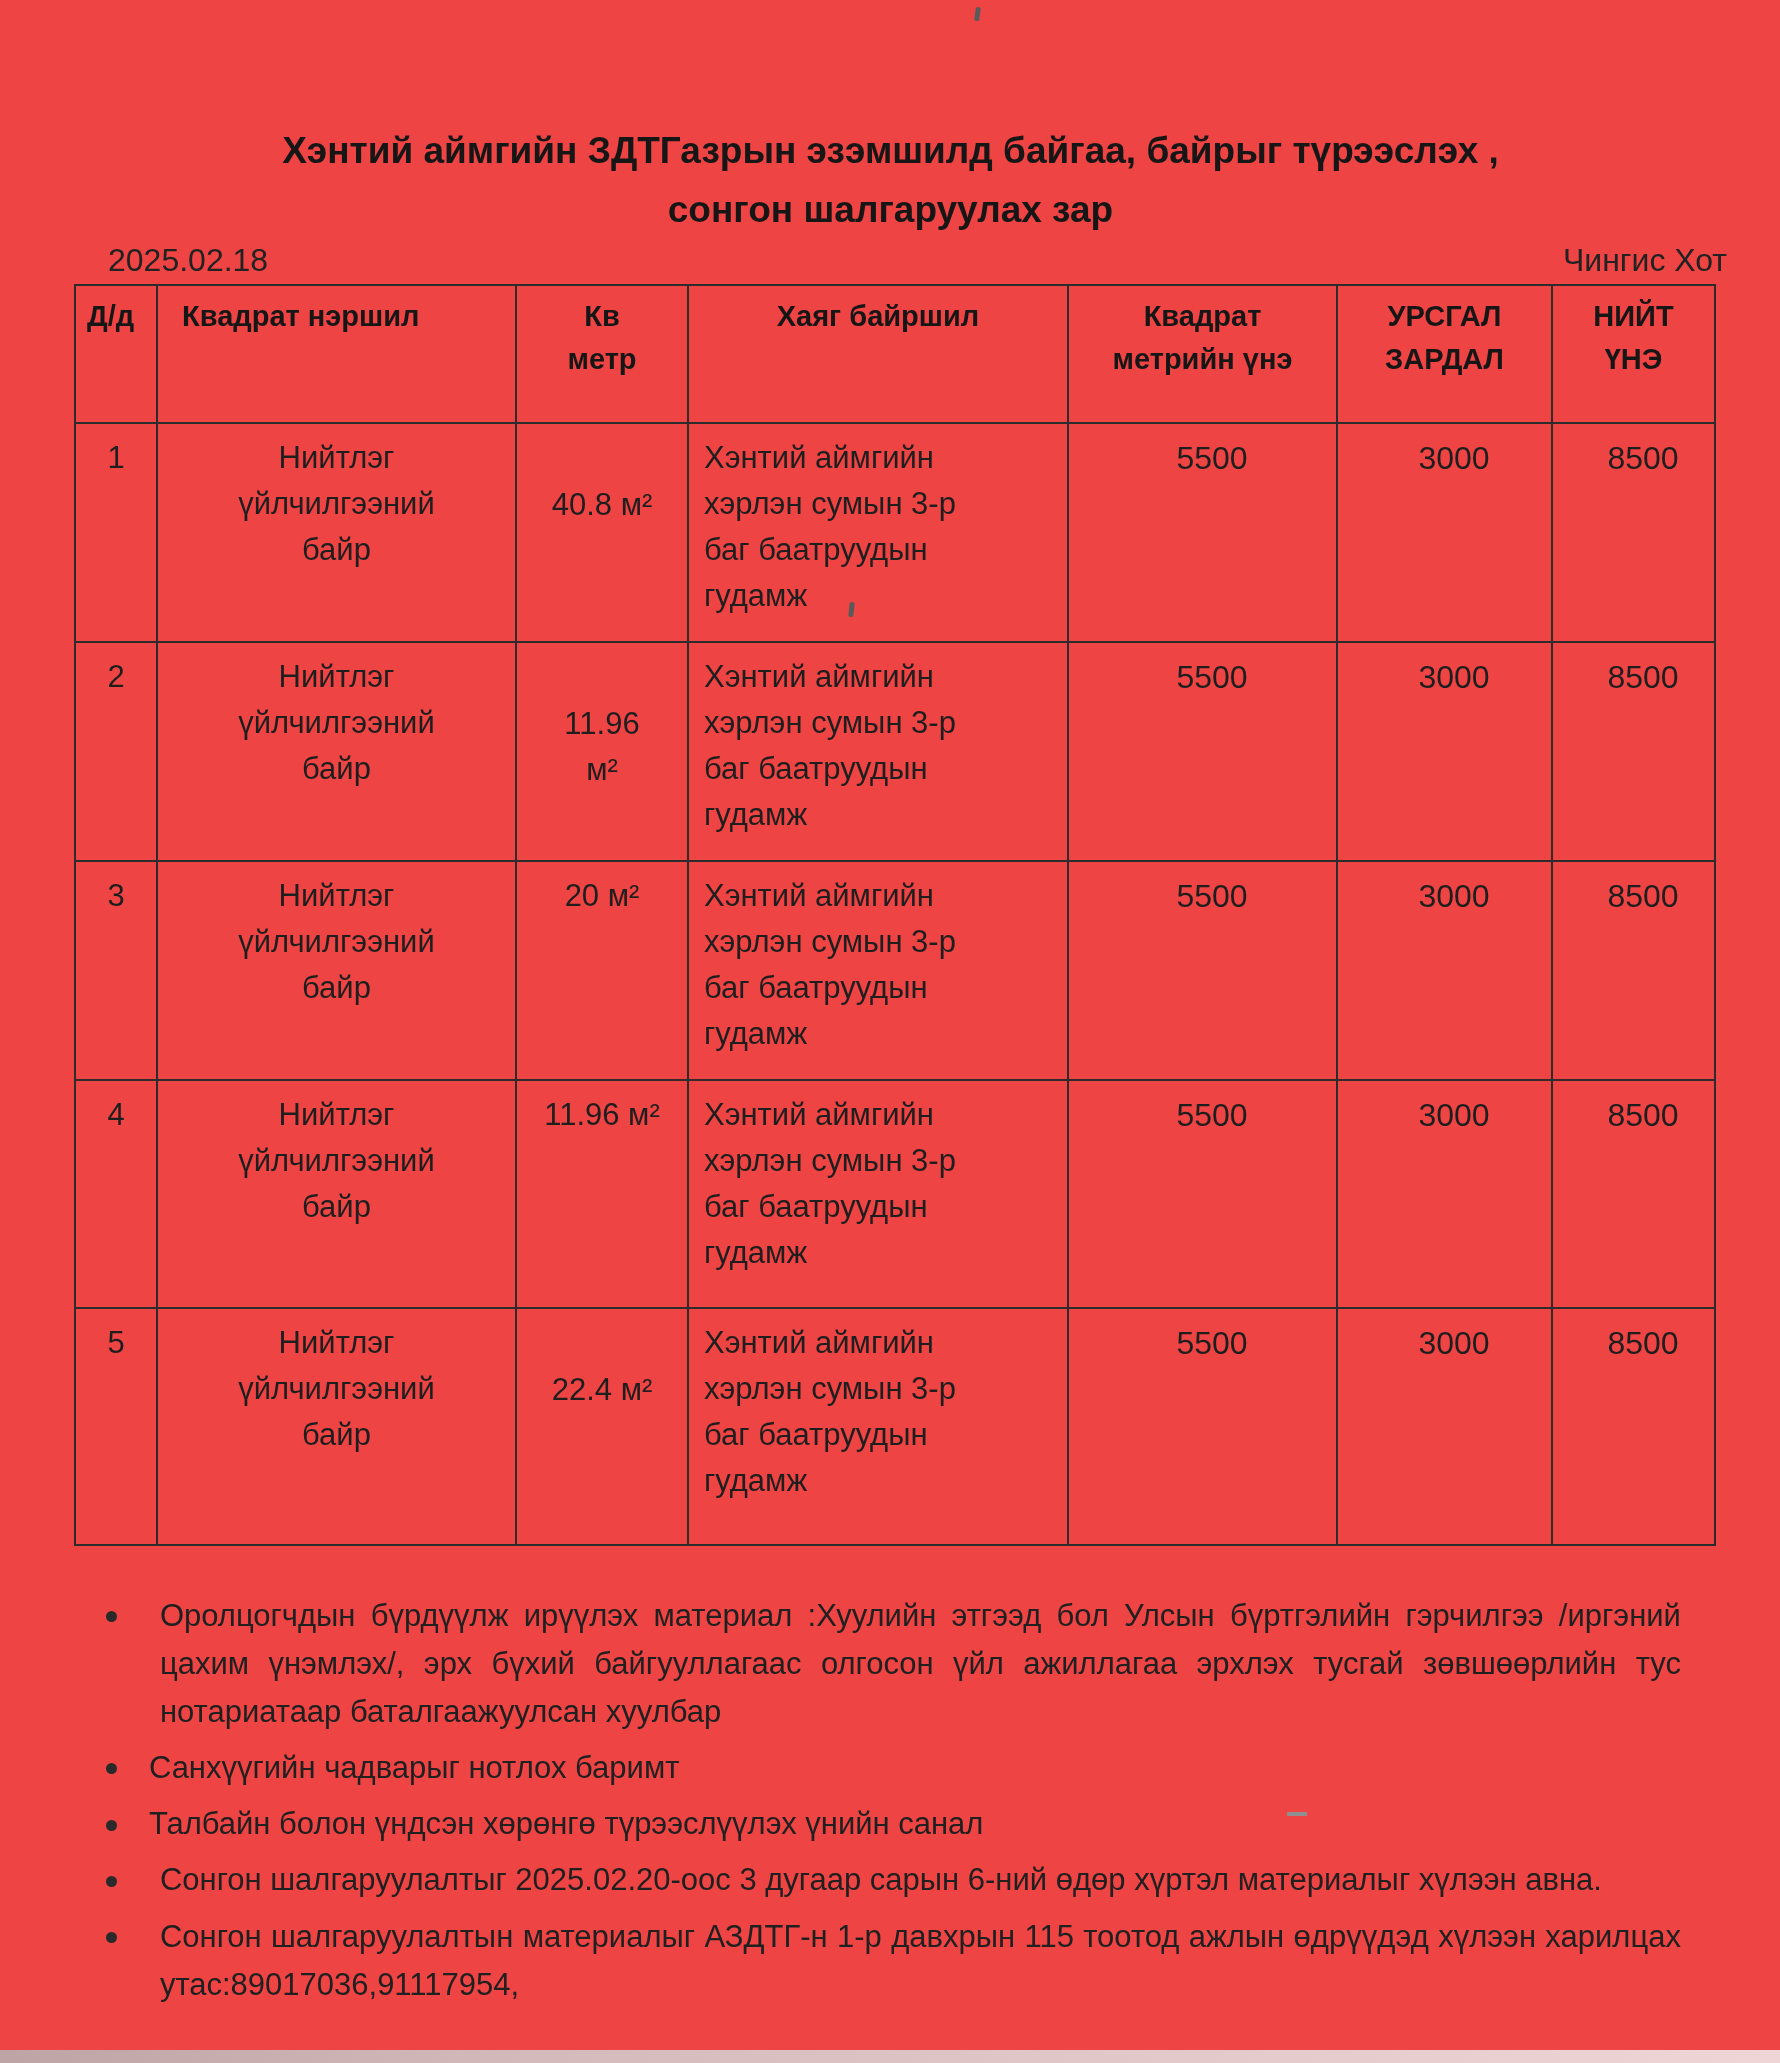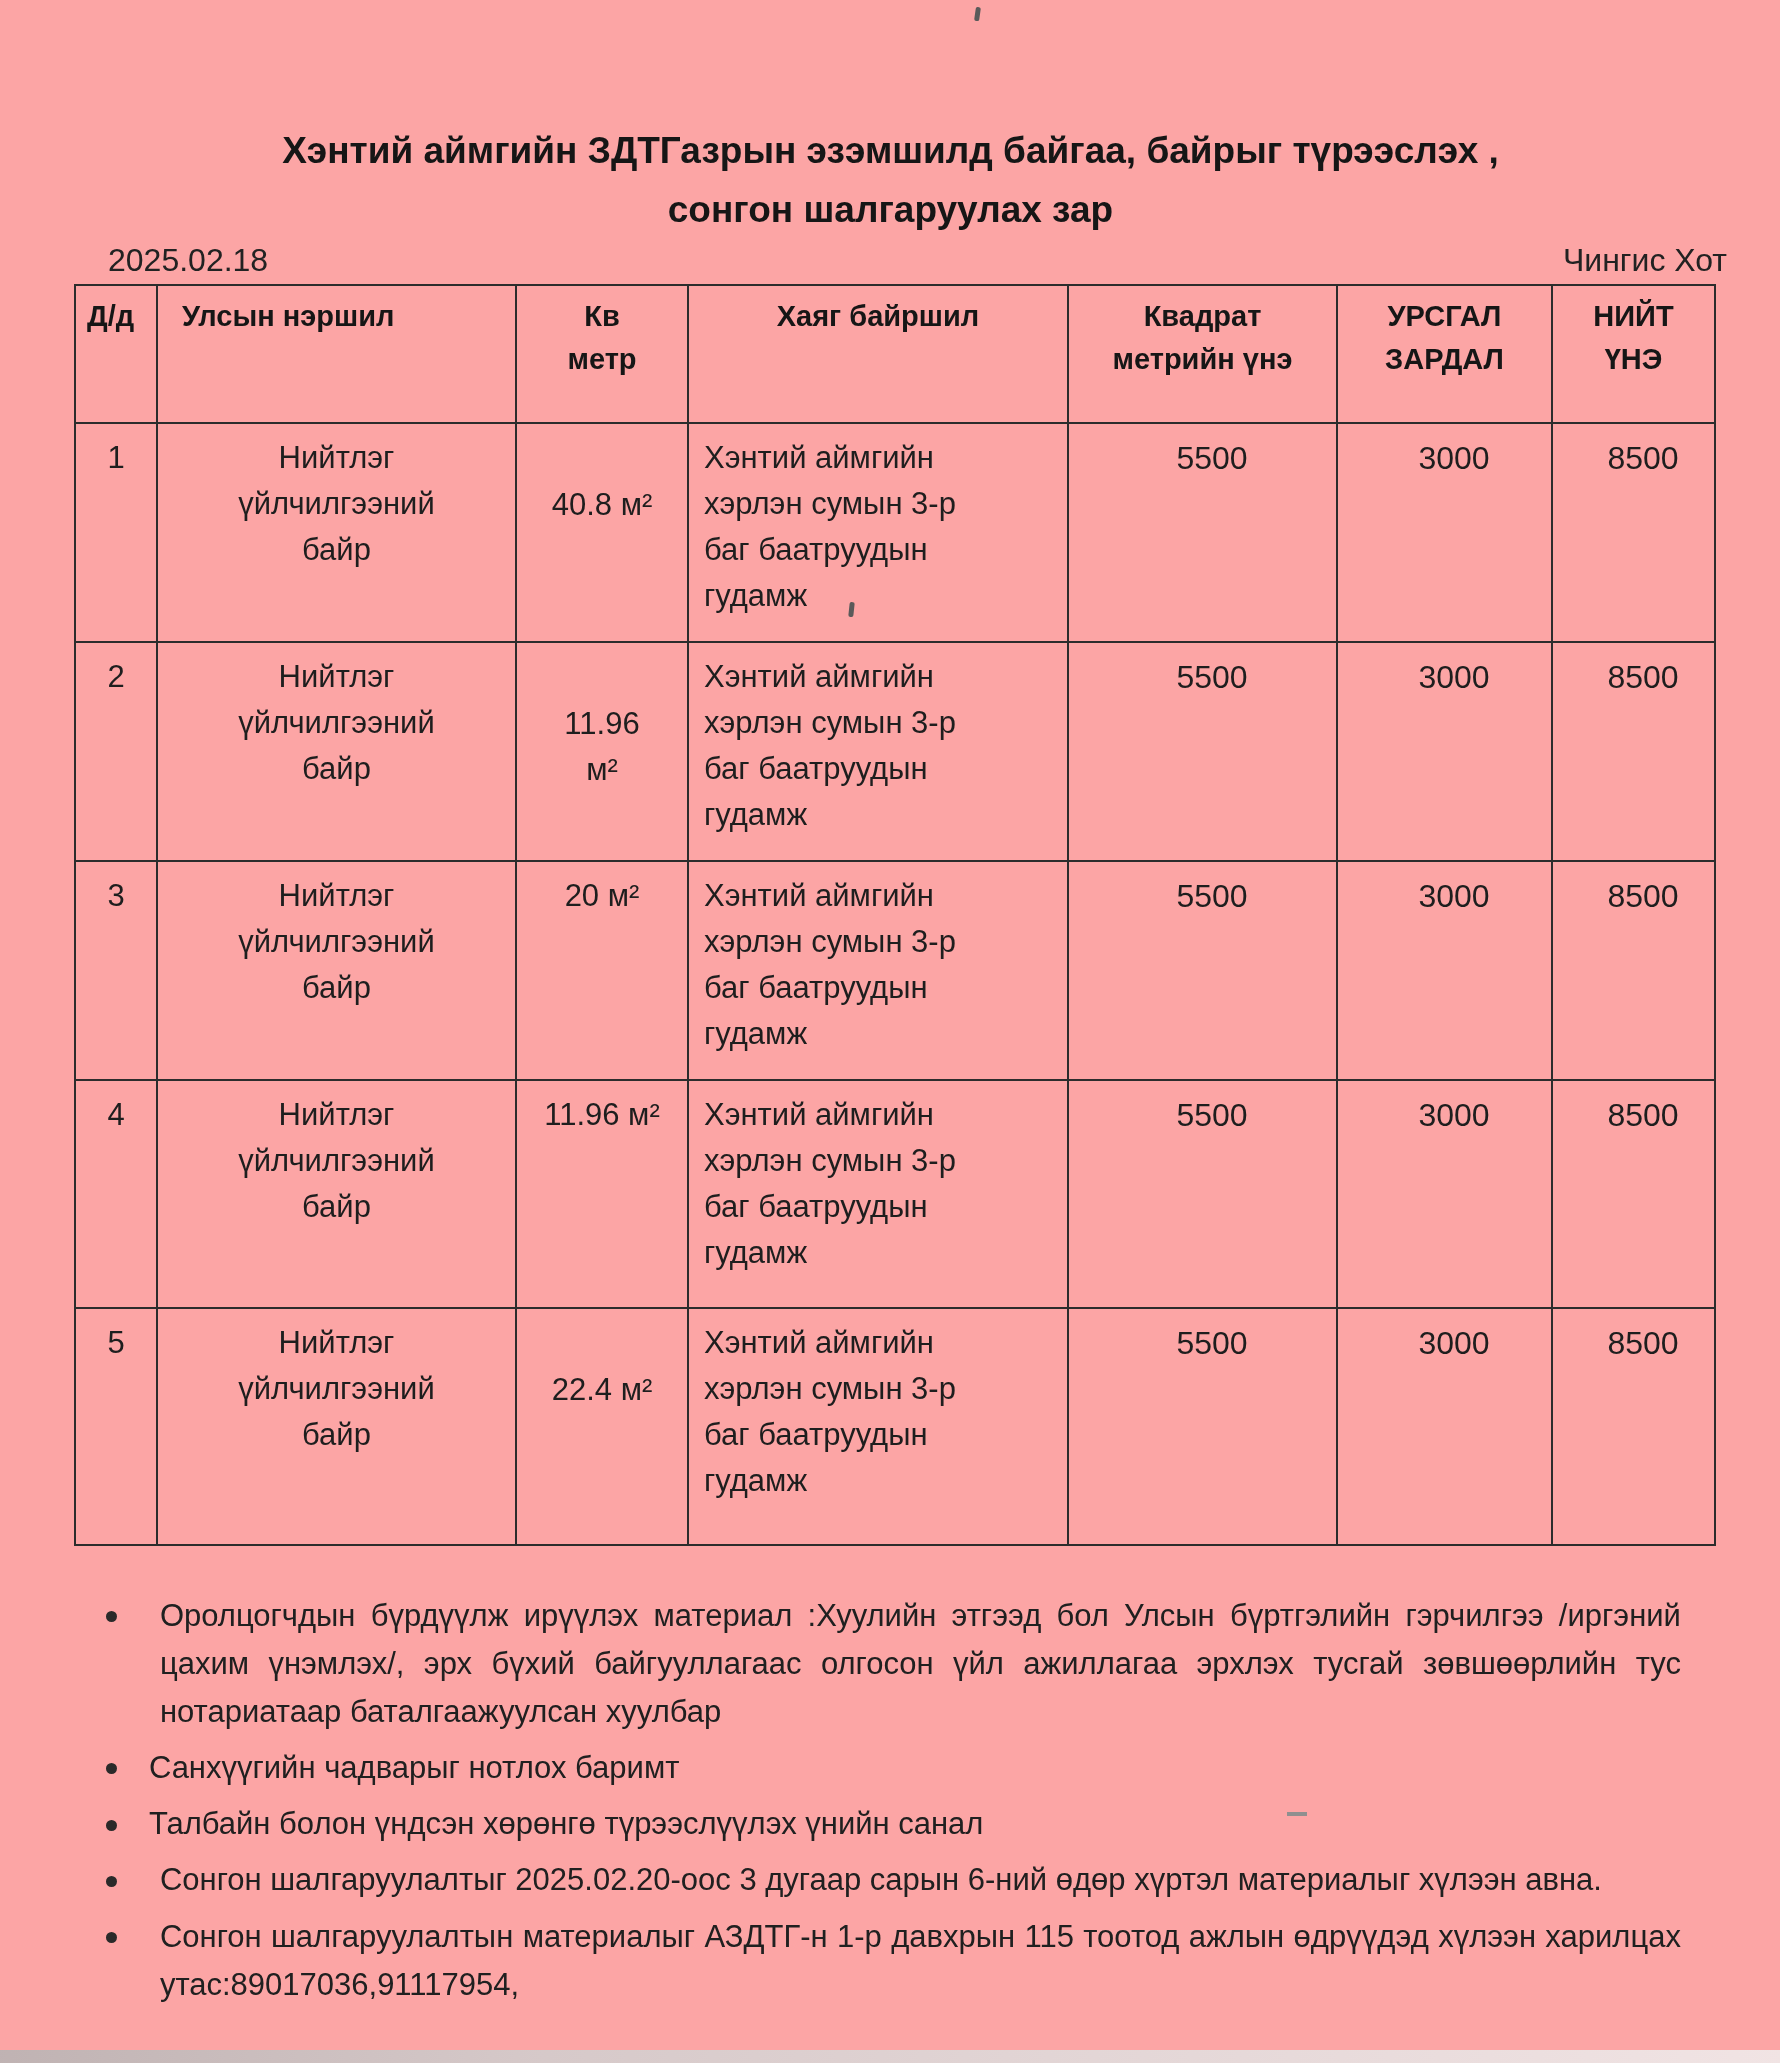--- a/index.html
+++ b/index.html
@@ -3,21 +3,21 @@
 <meta charset="utf-8">
 <style>
   * { margin: 0; padding: 0; box-sizing: border-box; }
   html, body { background: #ffffff; }
   body { font-family: "Liberation Sans", "DejaVu Sans", sans-serif; color: #1e1e1e; }
 
   .page {
     position: relative;
     width: 1781px;
     height: 2064px;
-    background: #fca5a5;
+    background: #ef4444;
     overflow: hidden;
   }
 
   
   .title-block {
     padding-top: 121px;
     text-align: center;
     font-weight: bold;
     font-size: 37px;
     line-height: 59px;
@@ -130,21 +130,21 @@
       <col style="width:359px">
       <col style="width:172px">
       <col style="width:380px">
       <col style="width:269px">
       <col style="width:215px">
       <col style="width:163px">
     </colgroup>
     <thead>
       <tr>
         <th class="h-num">Д/д</th>
-        <th class="h-name">Улсын нэршил</th>
+        <th class="h-name">Квадрат нэршил</th>
         <th>Кв
 метр</th>
         <th>Хаяг байршил</th>
         <th>Квадрат
 метрийн үнэ</th>
         <th>УРСГАЛ
 ЗАРДАЛ</th>
         <th>НИЙТ
 ҮНЭ</th>
       </tr>

